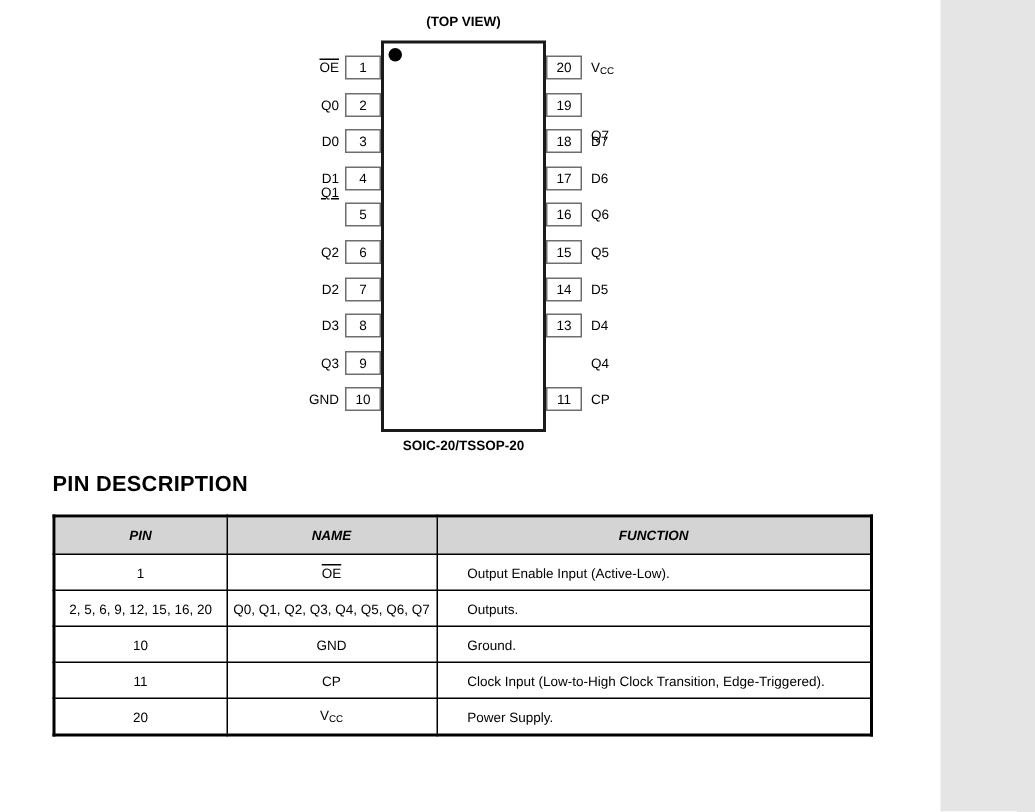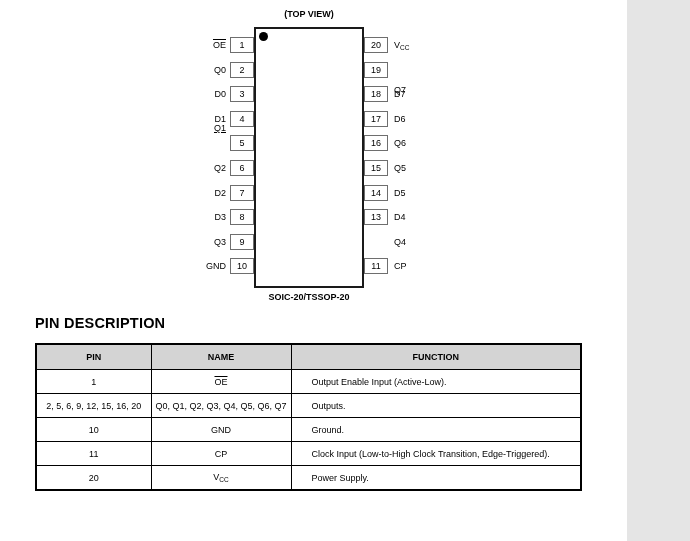--- a/index.html
+++ b/index.html
@@ -93,20 +93,21 @@
     padding: 0;
     overflow: hidden;
     white-space: nowrap;
   }
   .pin-table th {
     background: #d4d4d4;
     height: 24px;
     font-size: 9px;
     font-weight: bold;
     text-align: center;
+    font-style: italic;
   }
   .pin-table td {
     height: 23px;
     text-align: center;
     background: #fff;
   }
   .pin-table td.fn {
     text-align: left;
     padding-left: 20px;
   }

